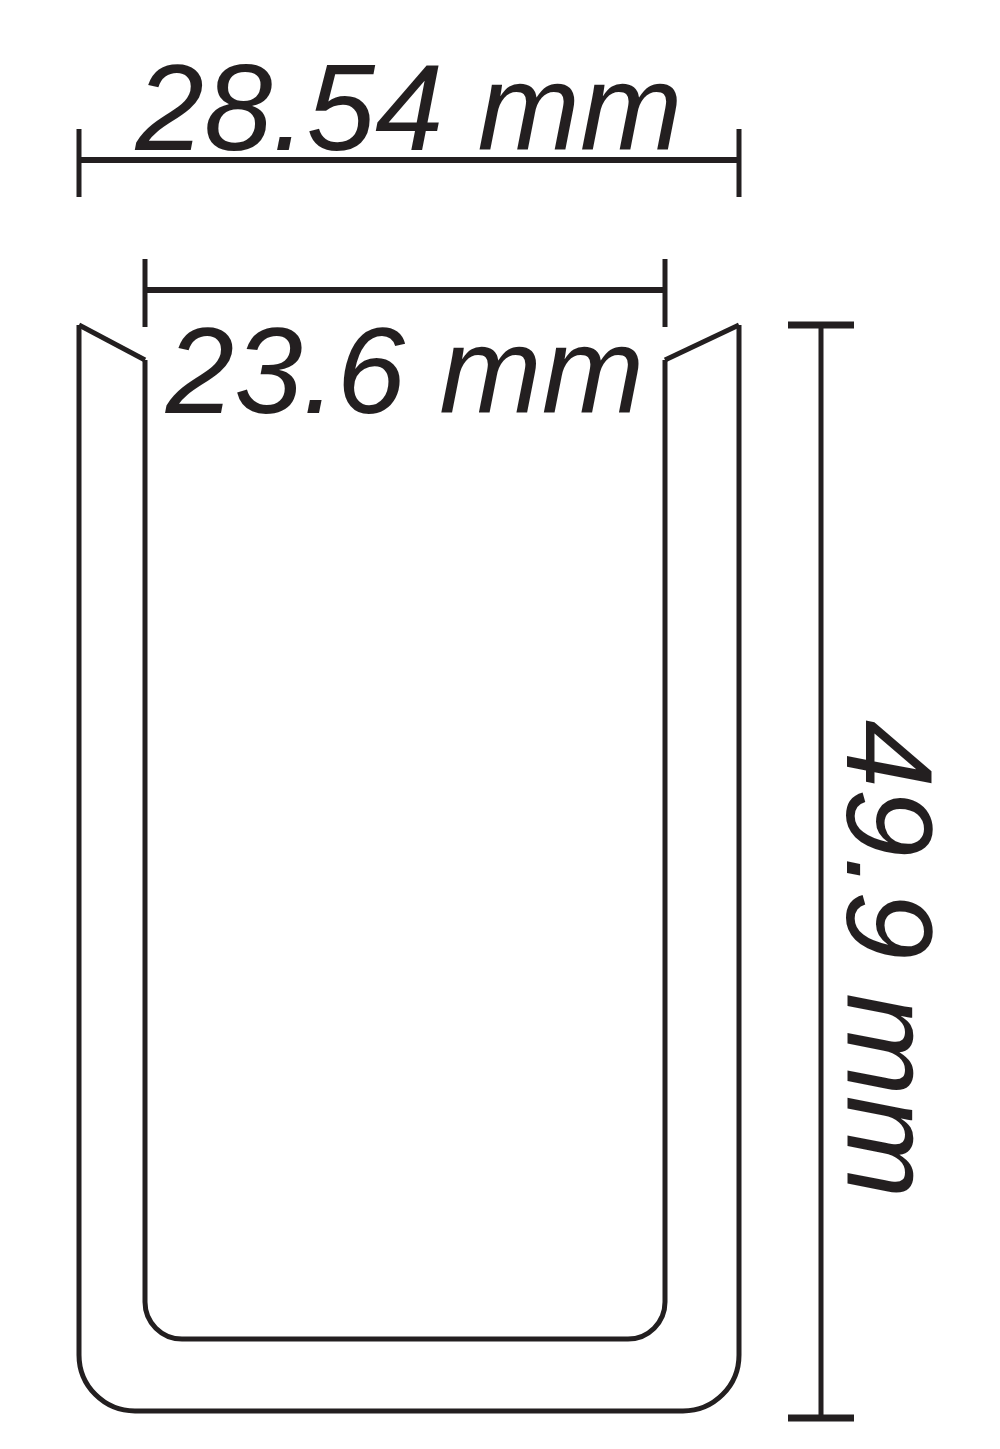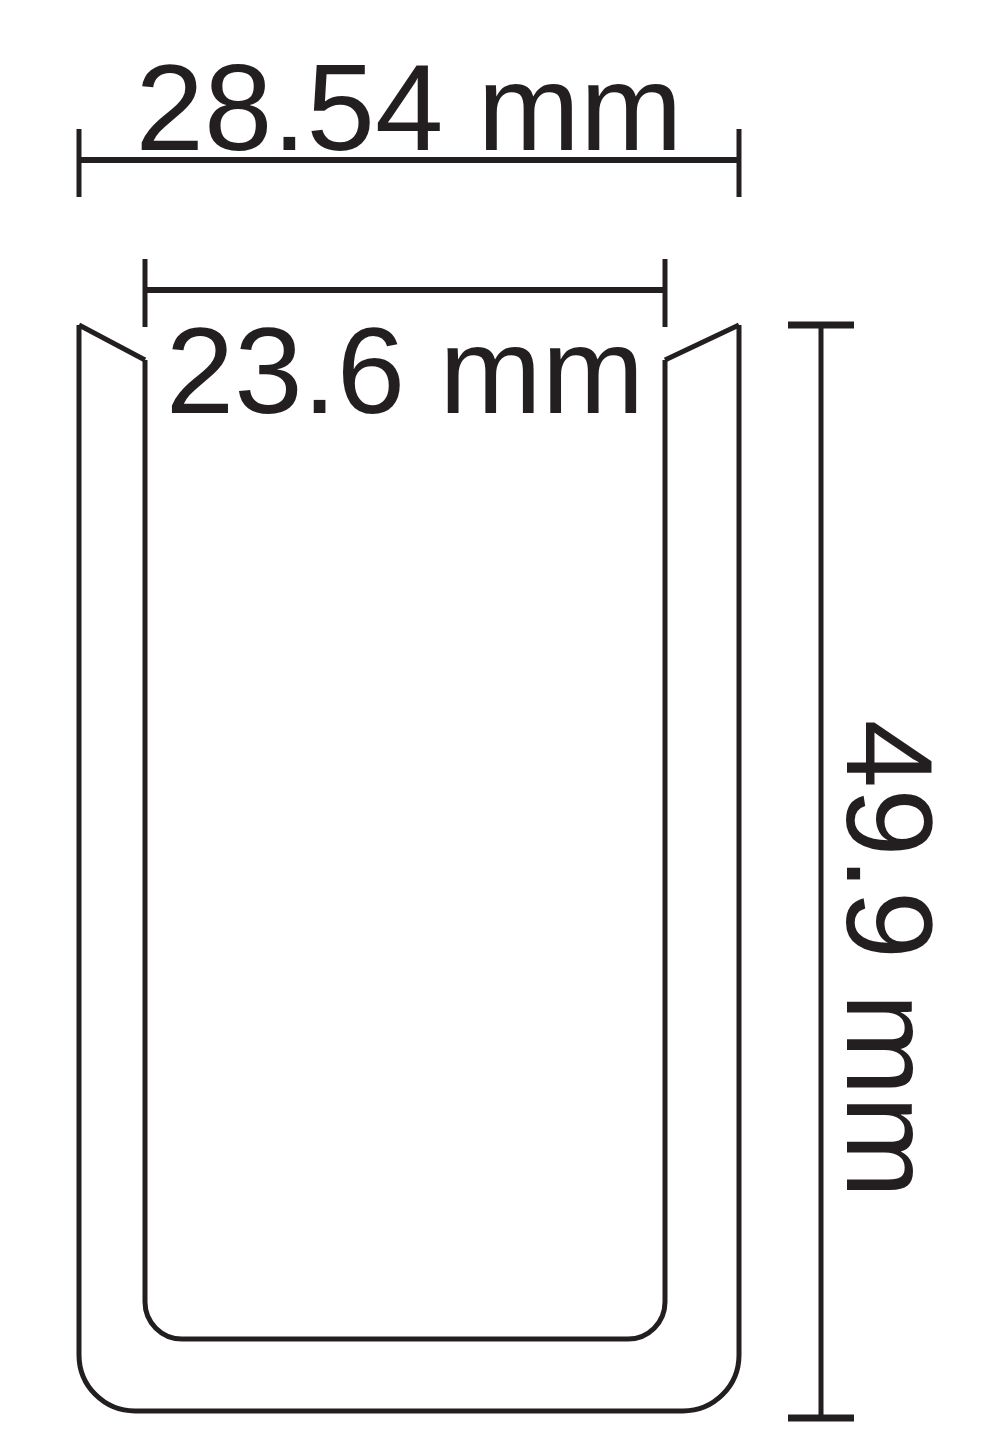--- a/index.html
+++ b/index.html
@@ -6,20 +6,21 @@
     margin: 0;
     padding: 0;
     background: #ffffff;
   }
   .canvas {
     position: relative;
     width: 1000px;
     height: 1449px;
     background: #ffffff;
     overflow: hidden;
+    font-style: italic;
   }
   .drawing-svg {
     display: block;
     width: 1000px;
     height: 1449px;
   }
   .dim-label {
     font-family: "Liberation Sans", "DejaVu Sans", sans-serif;
     font-size: 123px;
     font-weight: 400;

